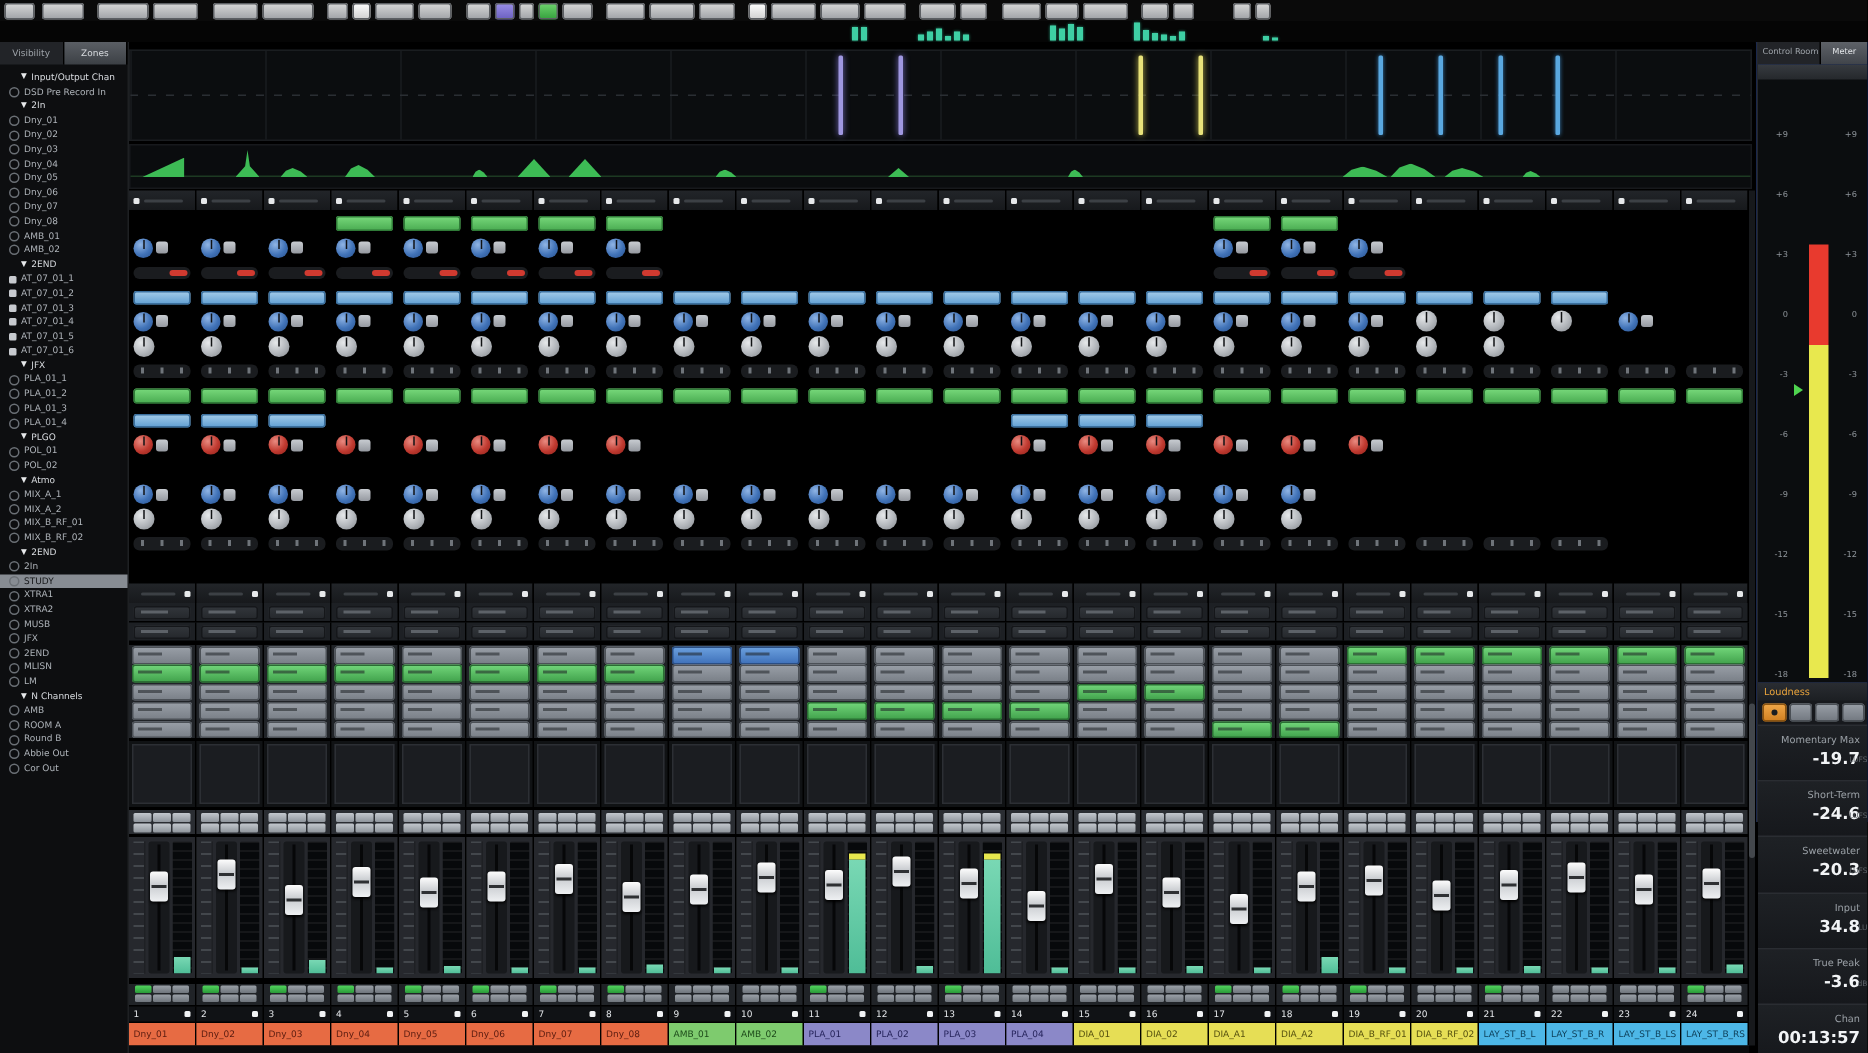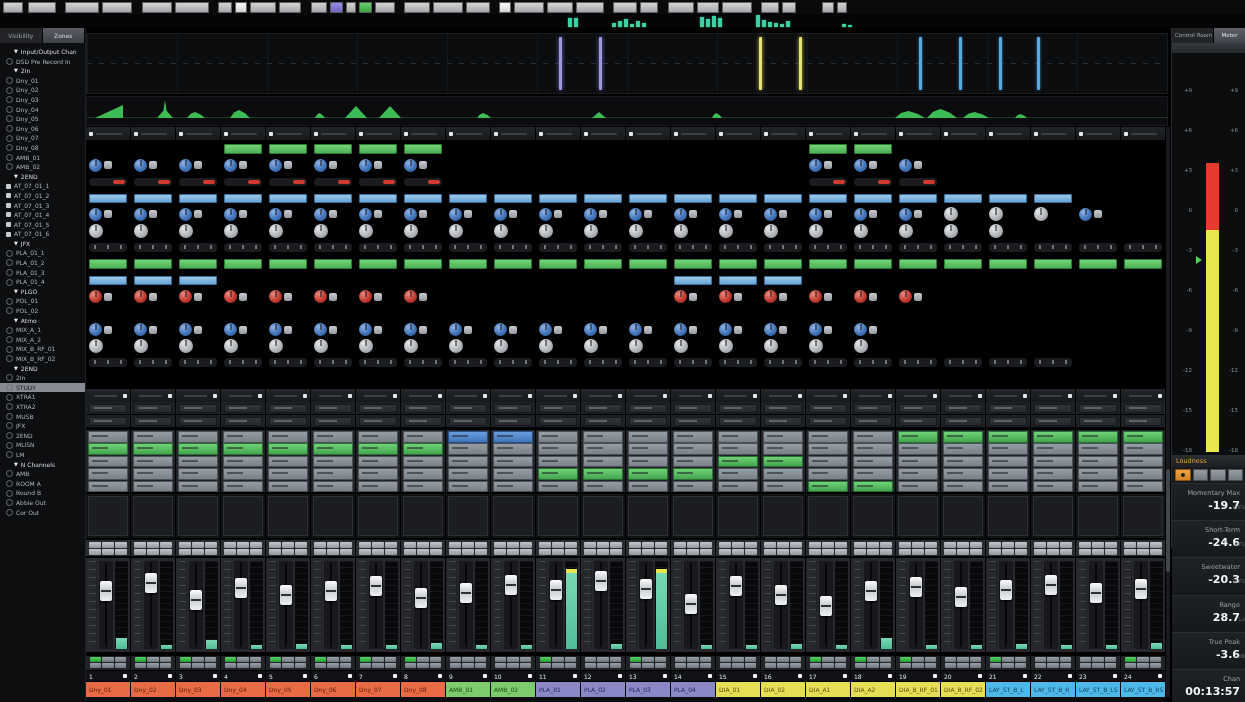--- a/index.html
+++ b/index.html
@@ -2992,22 +2992,22 @@
             <span class="sl">Short-Term</span>
             <span class="sv">-24.6</span>
             <span class="su">LUFS</span>
           </div>
           <div class="stat">
             <span class="sl">Sweetwater</span>
             <span class="sv">-20.3</span>
             <span class="su">LUFS</span>
           </div>
           <div class="stat">
-            <span class="sl">Range</span>
-            <span class="sv">28.7</span>
+            <span class="sl">Input</span>
+            <span class="sv">34.8</span>
             <span class="su">LU</span>
           </div>
           <div class="stat">
             <span class="sl">True Peak</span>
             <span class="sv">-3.6</span>
             <span class="su">dB</span>
           </div>
           <div class="stat">
             <span class="sl">Chan</span>
             <span class="sv">00:13:57</span>

